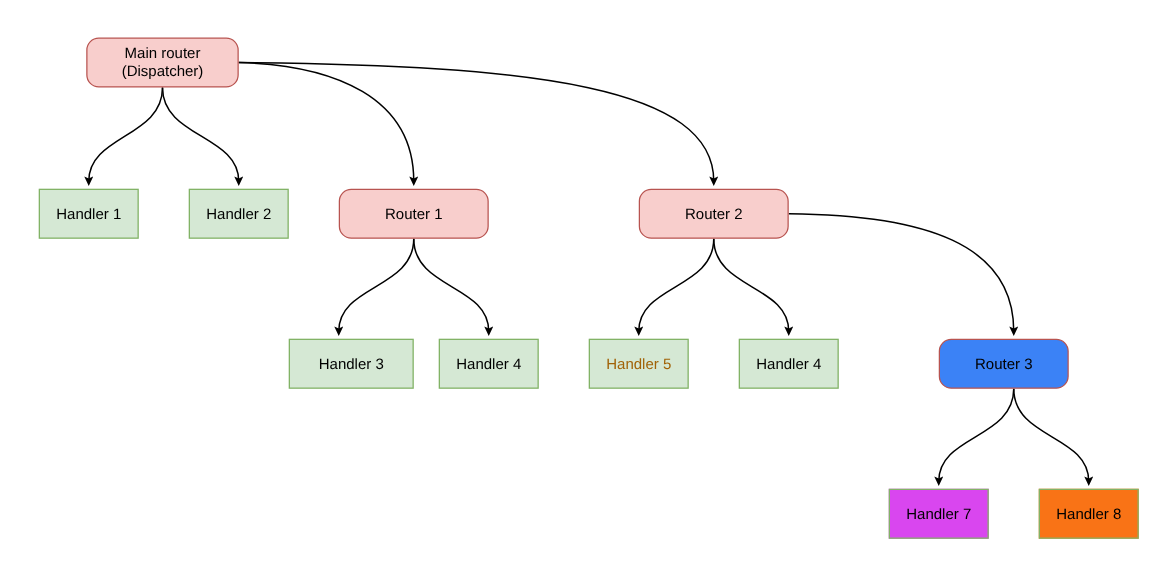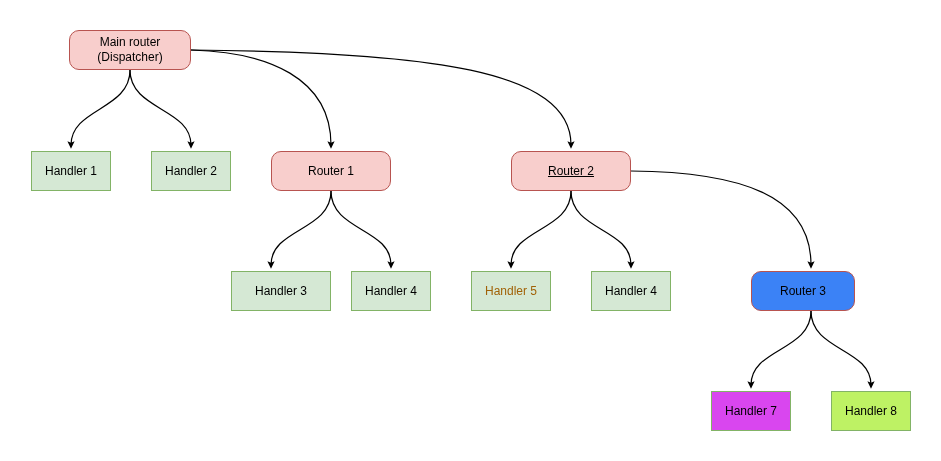--- a/index.html
+++ b/index.html
@@ -92,21 +92,21 @@
   </div>
 
   <div class="node node-handler" style="left: 151px; top: 151px; width: 80px; height: 40px; background: rgb(213, 232, 212); border-color: rgb(130, 179, 102); color: rgb(0, 0, 0);">
     <span class="node-label">Handler 2</span>
   </div>
 
   <div class="node node-router" style="left: 271px; top: 151px; width: 120px; height: 40px; background: rgb(248, 206, 204); border-color: rgb(184, 84, 80); color: rgb(0, 0, 0);">
     <span class="node-label">Router 1</span>
   </div>
 
-  <div class="node node-router" style="left: 511px; top: 151px; width: 120px; height: 40px; background: rgb(248, 206, 204); border-color: rgb(184, 84, 80); color: rgb(0, 0, 0); text-decoration: underline;">
+  <div class="node node-router" style="left: 511px; top: 151px; width: 120px; height: 40px; background: rgb(248, 206, 204); border-color: rgb(184, 84, 80); color: rgb(0, 0, 0);">
     <span class="node-label">Router 2</span>
   </div>
 
   <div class="node node-handler" style="left: 231px; top: 271px; width: 100px; height: 40px; background: rgb(213, 232, 212); border-color: rgb(130, 179, 102); color: rgb(0, 0, 0);">
     <span class="node-label">Handler 3</span>
   </div>
 
   <div class="node node-handler" style="left: 351px; top: 271px; width: 80px; height: 40px; background: rgb(213, 232, 212); border-color: rgb(130, 179, 102); color: rgb(0, 0, 0);">
     <span class="node-label">Handler 4</span>
   </div>
@@ -120,17 +120,17 @@
   </div>
 
   <div class="node node-router" style="left: 751px; top: 271px; width: 104px; height: 40px; background: #3b82f6; border-color: rgb(184, 84, 80); color: rgb(0, 0, 0);">
     <span class="node-label">Router 3</span>
   </div>
 
   <div class="node node-handler" style="left: 711px; top: 391px; width: 80px; height: 40px; background: #d946ef; border-color: rgb(130, 179, 102); color: rgb(0, 0, 0);">
     <span class="node-label">Handler 7</span>
   </div>
 
-  <div class="node node-handler" style="left: 831px; top: 391px; width: 80px; height: 40px; background: #bef264; border-color: rgb(130, 179, 102); color: rgb(0, 0, 0); text-align: right;">
+  <div class="node node-handler" style="left: 831px; top: 391px; width: 80px; height: 40px; background: #f97316; border-color: rgb(130, 179, 102); color: rgb(0, 0, 0); text-align: right;">
     <span class="node-label">Handler 8</span>
   </div>
 
 </div>
 
 </body></html>

